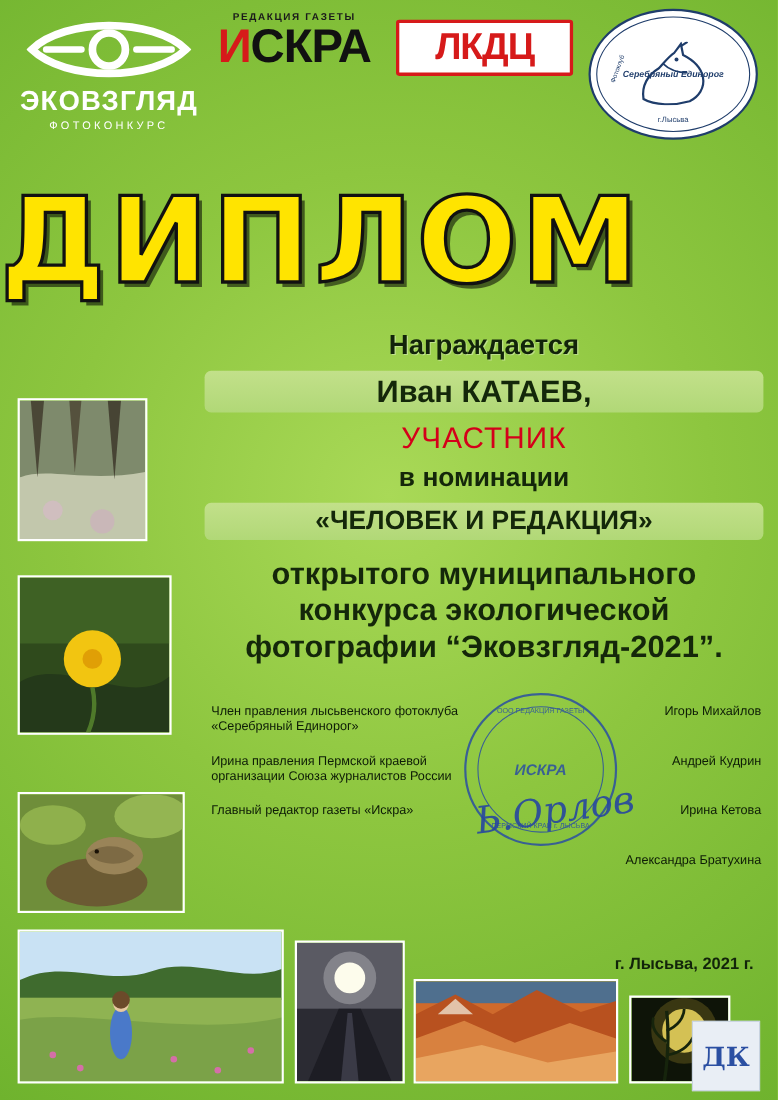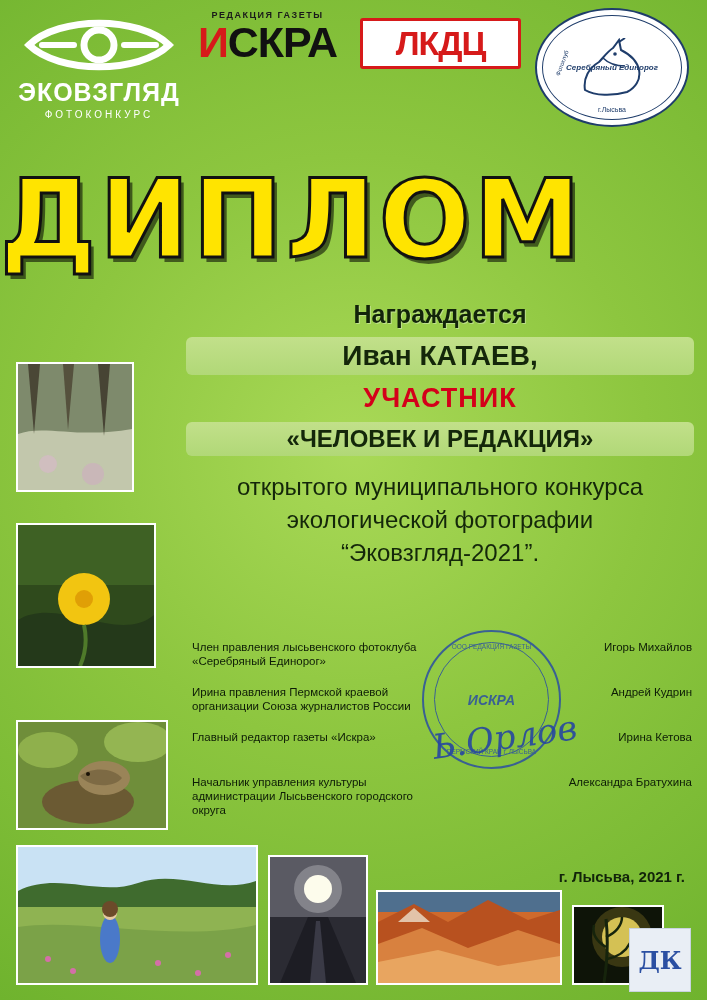--- a/index.html
+++ b/index.html
@@ -100,25 +100,25 @@
   }
   .award .l1{
     font-size:25px;font-weight:bold;color:#12240a;
     text-shadow:1px 1px 0 rgba(255,255,255,.35);
   }
   .band{
     background:linear-gradient(180deg,#c2e08a 0%,#b1d877 100%);
     border-radius:6px;margin:8px 0;padding:3px 0;
   }
   .award .l2{font-size:28px;font-weight:bold;color:#14270a;}
-  .award .l3{font-size:27px;font-weight:bold;color:#d4001a;letter-spacing:1px;margin:7px 0;}
+  .award .l3{font-size:27px;font-weight:normal;color:#d4001a;letter-spacing:1px;margin:7px 0;}
   .award .l4{font-size:24px;font-weight:bold;margin-top:6px;}
   .award .l5{font-size:24px;font-weight:bold;}
   .award .l6{
-    font-size:24px;font-weight:normal;line-height:33px;margin-top:14px;
+    font-size:28px;font-weight:bold;line-height:33px;margin-top:14px;
   }
   
   .sign-block{
     position:absolute;left:192px;top:640px;width:500px;height:180px;
     font-size:11.5px;color:#0d1c06;line-height:14px;
   }
   .sign-row{
     position:relative;margin-bottom:17px;min-height:28px;
   }
   .sign-pos{
@@ -220,20 +220,21 @@
   <div class="diplom-wrap">
     <div class="diplom">ДИПЛОМ</div>
   </div>
 
   <div class="award">
     <div class="l1">Награждается</div>
     <div class="band">
       <div class="l2">Иван КАТАЕВ,</div>
     </div>
     <div class="l3">УЧАСТНИК</div>
+    <div class="l4">в номинации</div>
     <div class="band">
       <div class="l5">«ЧЕЛОВЕК И РЕДАКЦИЯ»</div>
     </div>
     <div class="l6">открытого муниципального конкурса экологической фотографии “Эковзгляд-2021”.</div>
   </div>
 
   <div class="sign-block">
 
     <div class="sign-row">
       <span class="sign-pos">Член правления лысьвенского фотоклуба «Серебряный Единорог»</span>
@@ -244,21 +245,20 @@
       <span class="sign-pos">Ирина правления Пермской краевой организации Союза журналистов России</span>
       <span class="sign-name">Андрей Кудрин</span>
     </div>
 
     <div class="sign-row">
       <span class="sign-pos">Главный редактор газеты «Искра»</span>
       <span class="sign-name">Ирина Кетова</span>
     </div>
 
     <div class="sign-row">
-      <span class="sign-pos">Начальник управления культуры администрации Лысьвенского городского округа</span>
       <span class="sign-name">Александра Братухина</span>
     </div>
 
     <div class="stamp">
       <div class="inner"></div>
       <div class="up">ООО РЕДАКЦИЯ ГАЗЕТЫ</div>
       <div class="core">ИСКРА</div>
       <div class="dn">ПЕРМСКИЙ КРАЙ г. ЛЫСЬВА</div>
     </div>
 

